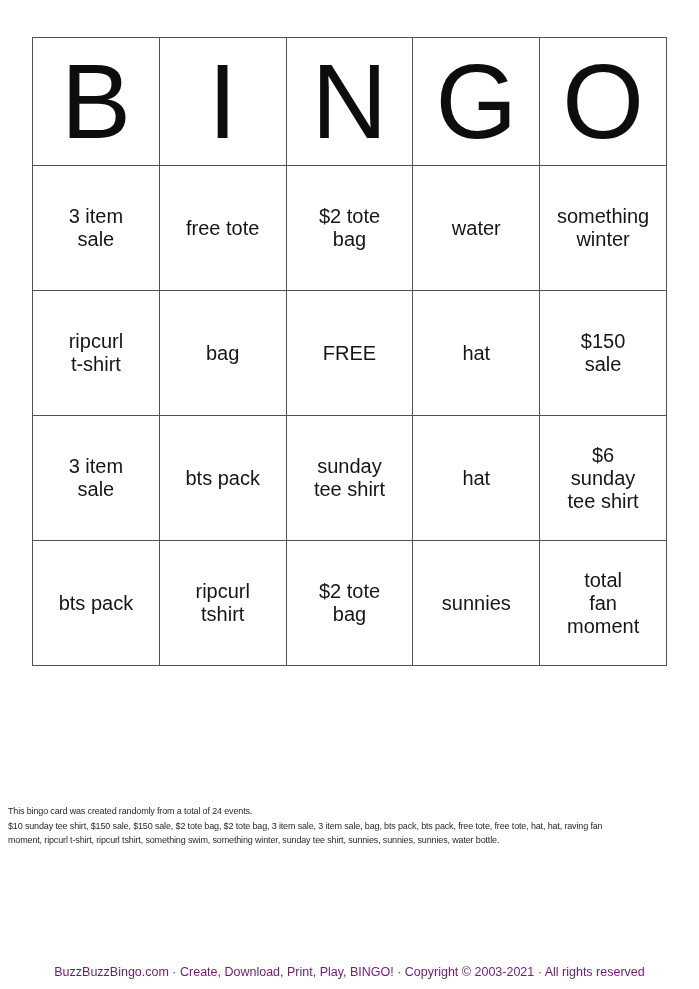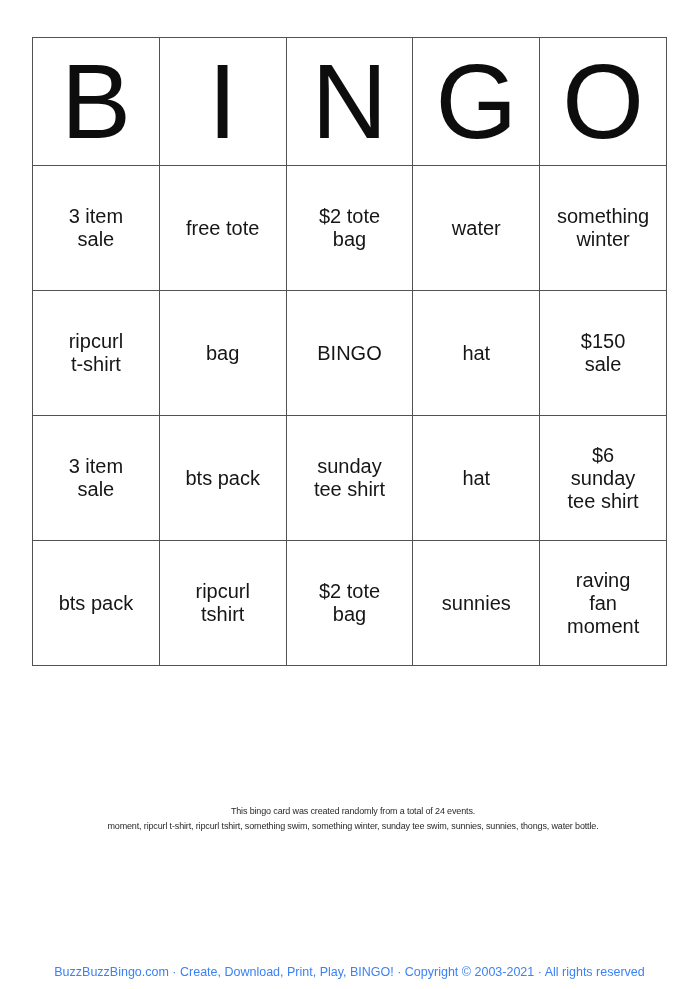--- a/index.html
+++ b/index.html
@@ -56,31 +56,30 @@
     top: 804px;
     width: 690px;
     font-size: 9px;
     letter-spacing: -0.15px;
     color: #2a2a2a;
   }
   .fine-print .fp-line {
     white-space: nowrap;
     line-height: 14.5px;
     overflow: hidden;
-    text-align: center;
   }
   .footer {
     position: absolute;
     left: 0;
     right: 0;
     bottom: 9px;
     text-align: center;
     font-size: 12.5px;
     line-height: 16px;
-    color: #3b82f6;
+    color: #701a75;
   }
 </style>
 </head>
 <body>
 
 <div class="page">
 
   <table class="bingo">
     <thead>
       <tr>
@@ -99,21 +98,21 @@
         <td>$2 tote
 bag</td>
         <td>water</td>
         <td>something
 winter</td>
       </tr>
       <tr>
         <td>ripcurl
 t-shirt</td>
         <td>bag</td>
-        <td>BINGO</td>
+        <td>FREE</td>
         <td>hat</td>
         <td>$150
 sale</td>
       </tr>
       <tr>
         <td>3 item
 sale</td>
         <td>bts pack</td>
         <td>sunday
 tee shirt</td>
@@ -122,27 +121,28 @@
 sunday
 tee shirt</td>
       </tr>
       <tr>
         <td>bts pack</td>
         <td>ripcurl
 tshirt</td>
         <td>$2 tote
 bag</td>
         <td>sunnies</td>
-        <td>raving
+        <td>total
 fan
 moment</td>
       </tr>
     </tbody>
   </table>
 
   <div class="fine-print">
     <div class="fp-line">This bingo card was created randomly from a total of 24 events.</div>
-    <div class="fp-line">moment, ripcurl t-shirt, ripcurl tshirt, something swim, something winter, sunday tee swim, sunnies, sunnies, thongs, water bottle.</div>
+    <div class="fp-line">$10 sunday tee shirt, $150 sale, $150 sale, $2 tote bag, $2 tote bag, 3 item sale, 3 item sale, bag, bts pack, bts pack, free tote, free tote, hat, hat, raving fan</div>
+    <div class="fp-line">moment, ripcurl t-shirt, ripcurl tshirt, something swim, something winter, sunday tee shirt, sunnies, sunnies, sunnies, water bottle.</div>
   </div>
 
   <div class="footer">BuzzBuzzBingo.com · Create, Download, Print, Play, BINGO! · Copyright © 2003-2021 · All rights reserved</div>
 
 </div>
 
 </body></html>

